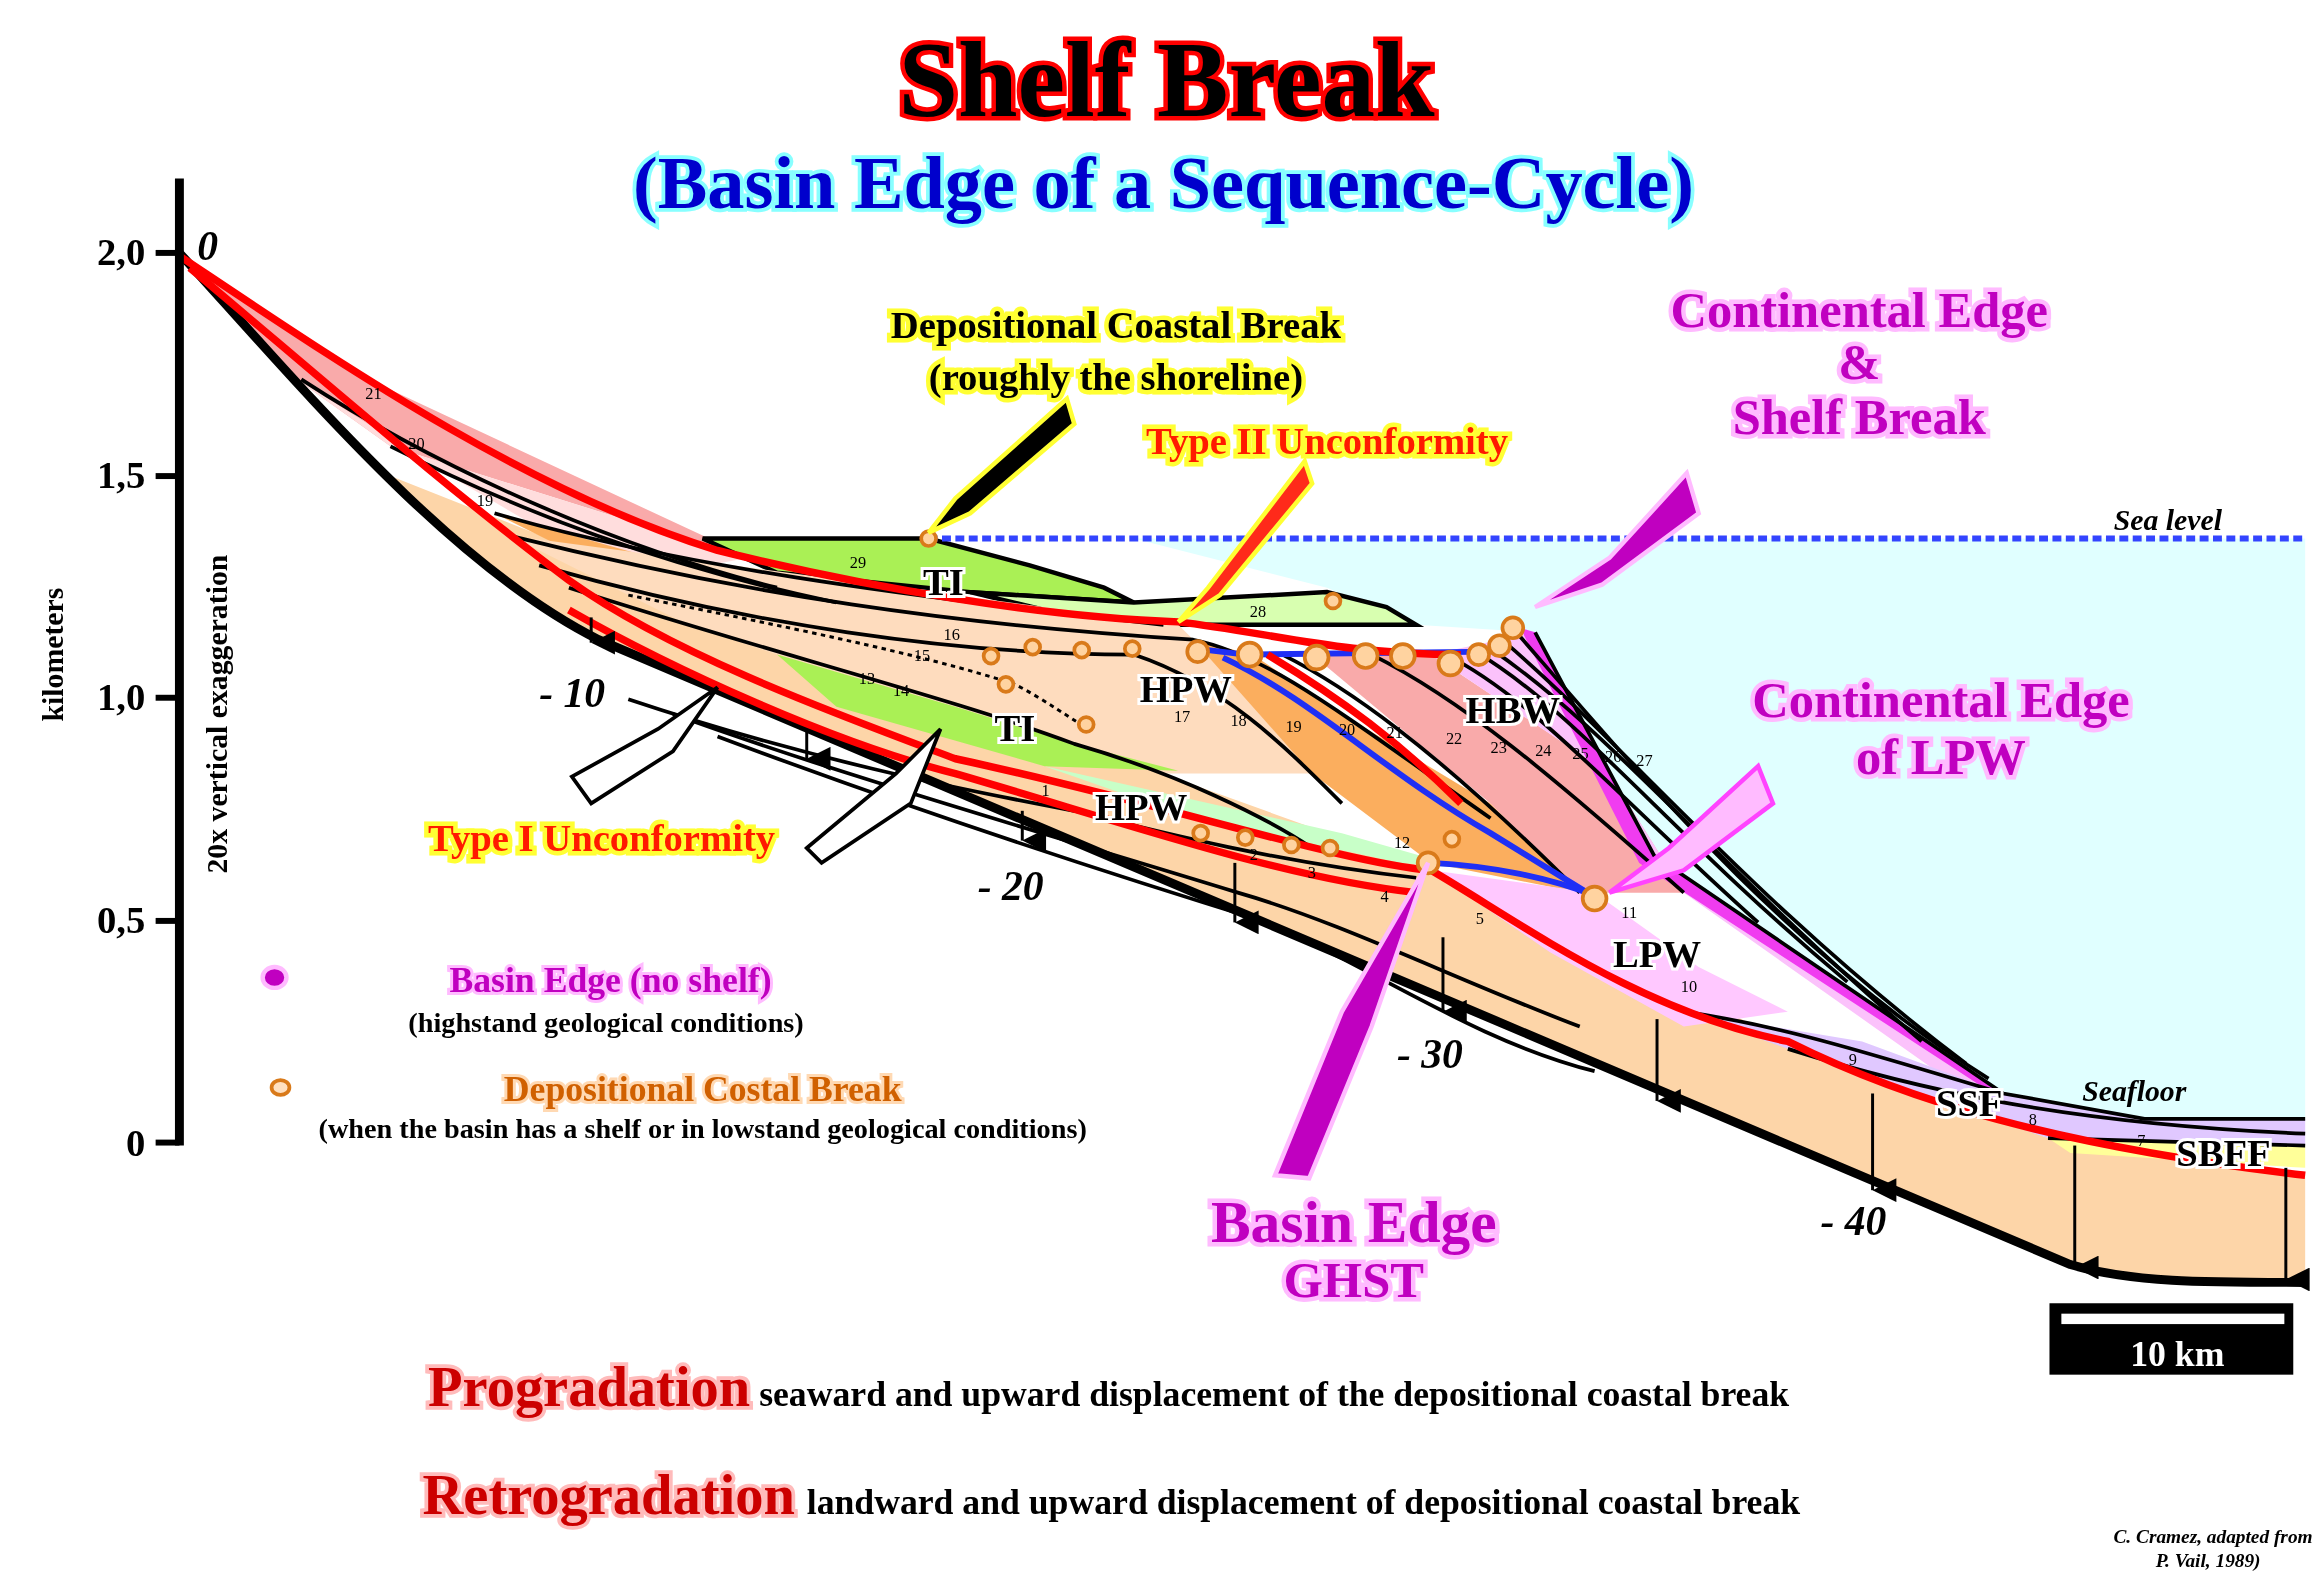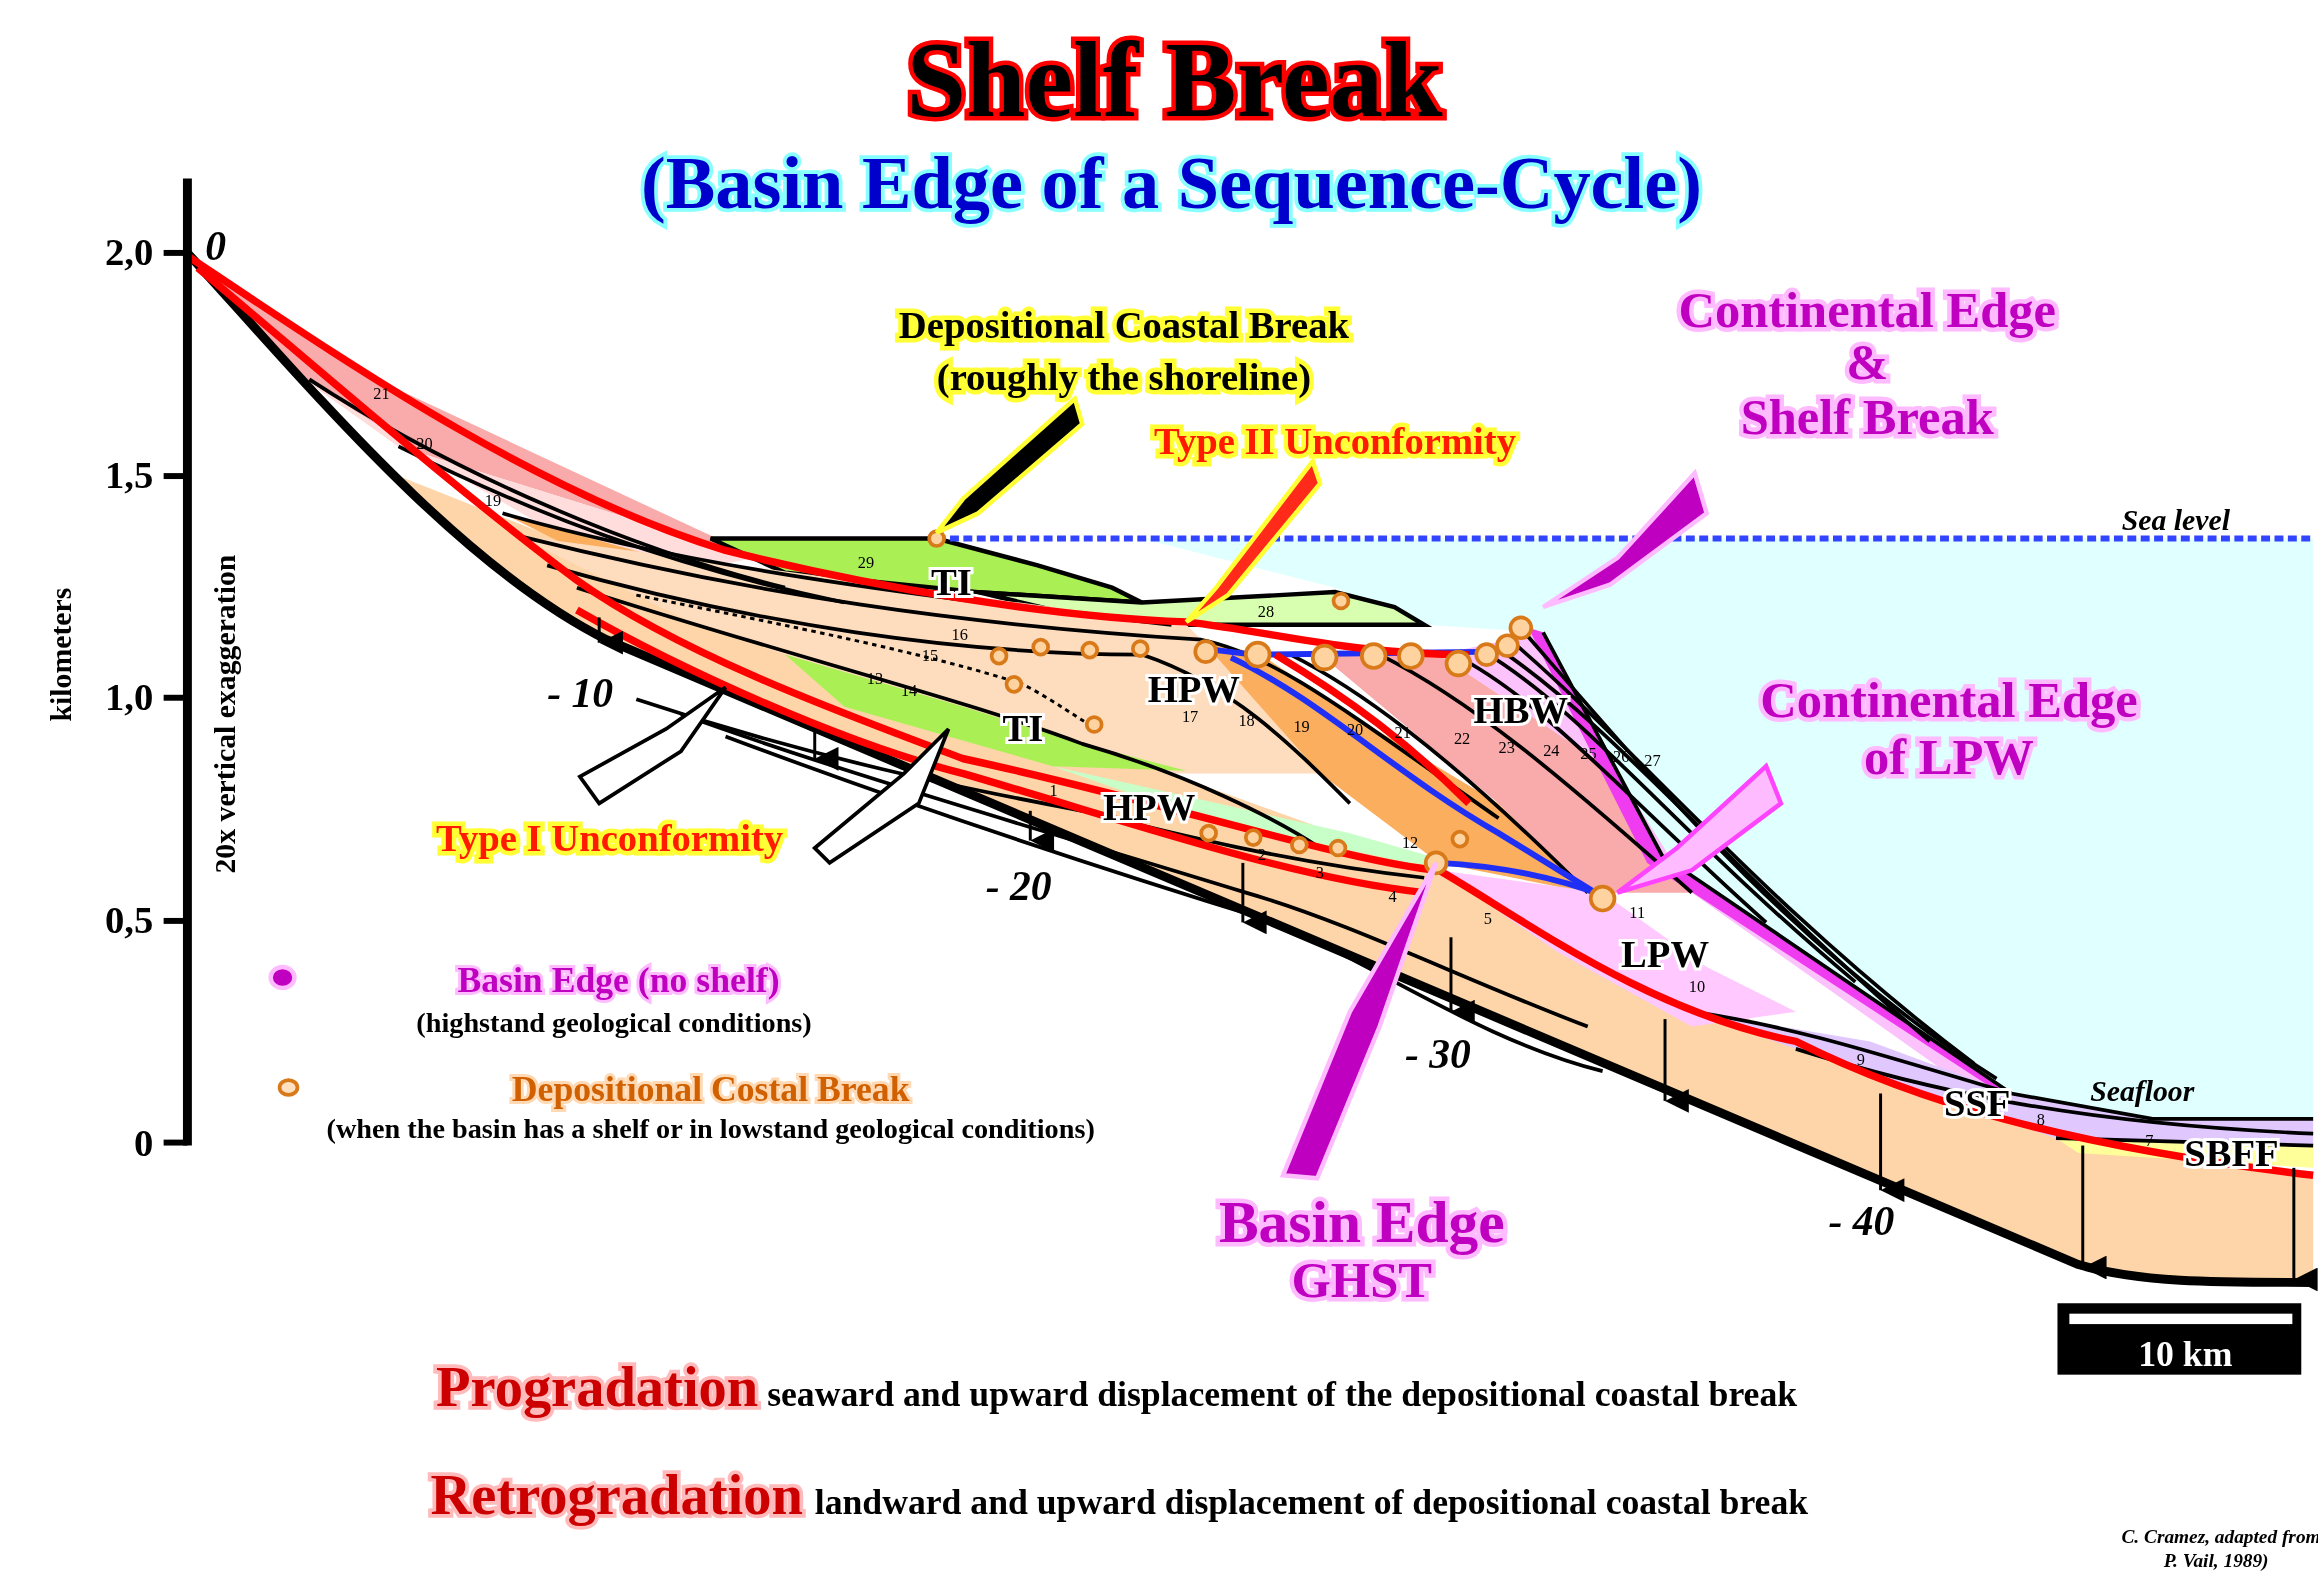--- a/index.html
+++ b/index.html
@@ -1,17 +1,17 @@
 <!DOCTYPE html>
 <html style="font-size:12.6px"><head>
 <meta charset="utf-8">
 <style>
   html,body{margin:0;padding:0;background:#ffffff;}
   body{width:2319px;height:1577px;overflow:hidden;font-family:"Liberation Serif","DejaVu Serif",serif;}
-  #stage{position:absolute;left:12px;top:0;width:2132px;height:1577px;}
+  #stage{position:absolute;left:4px;top:0;width:2132px;height:1577px;}
   svg text{font-family:"Liberation Serif","DejaVu Serif",serif;font-weight:bold;}
   .cond{font-stretch:condensed;}
   .title{font-size:72px;fill:#000;stroke:#ff0000;stroke-width:6px;paint-order:stroke;}
   .subtitle{font-size:50px;fill:#0000cc;stroke:#88ffff;stroke-width:5px;paint-order:stroke;}
   .axis-tick-label{font-size:26px;fill:#000;}
   .axis-title{font-size:20px;fill:#000;}
   .ylabel-small{font-size:20px;fill:#000;}
   .yellow-label{font-size:26px;fill:#000;stroke:#ffff33;stroke-width:6px;paint-order:stroke;}
   .red-label{font-size:26px;fill:#ff1a00;stroke:#ffff33;stroke-width:6px;paint-order:stroke;}
   .magenta-label{font-size:34px;fill:#c000c0;stroke:#ffbbff;stroke-width:6px;paint-order:stroke;}

